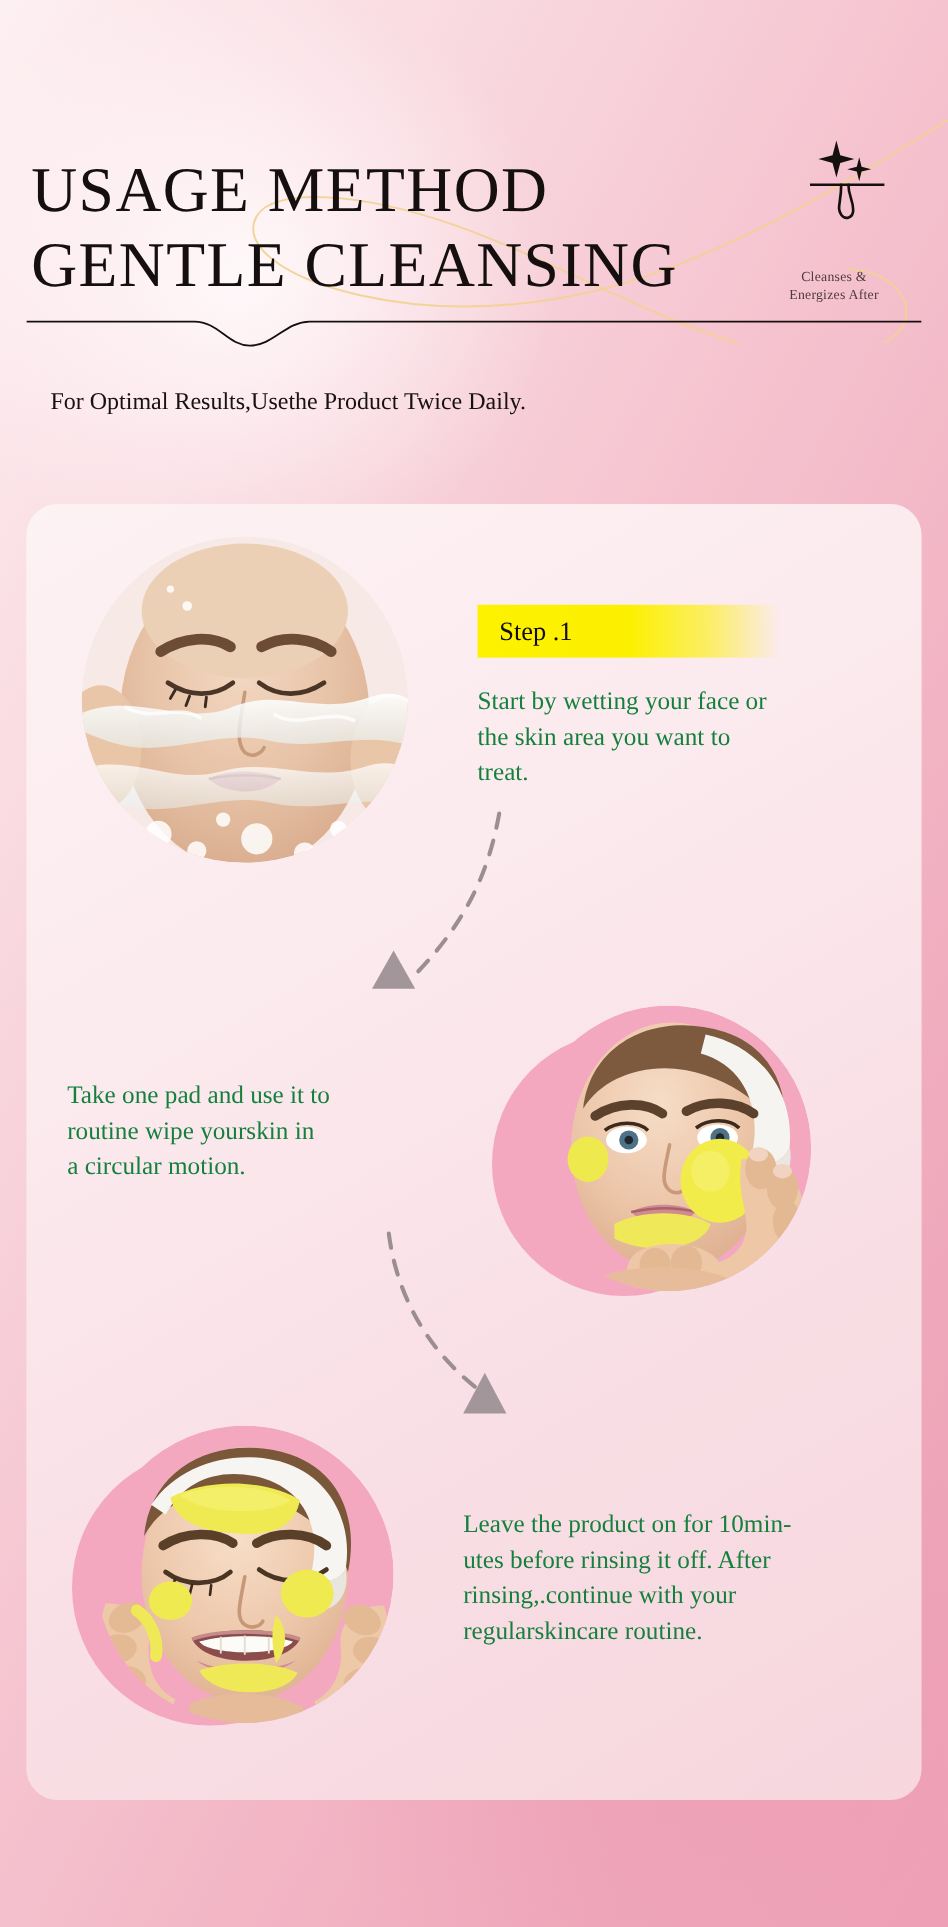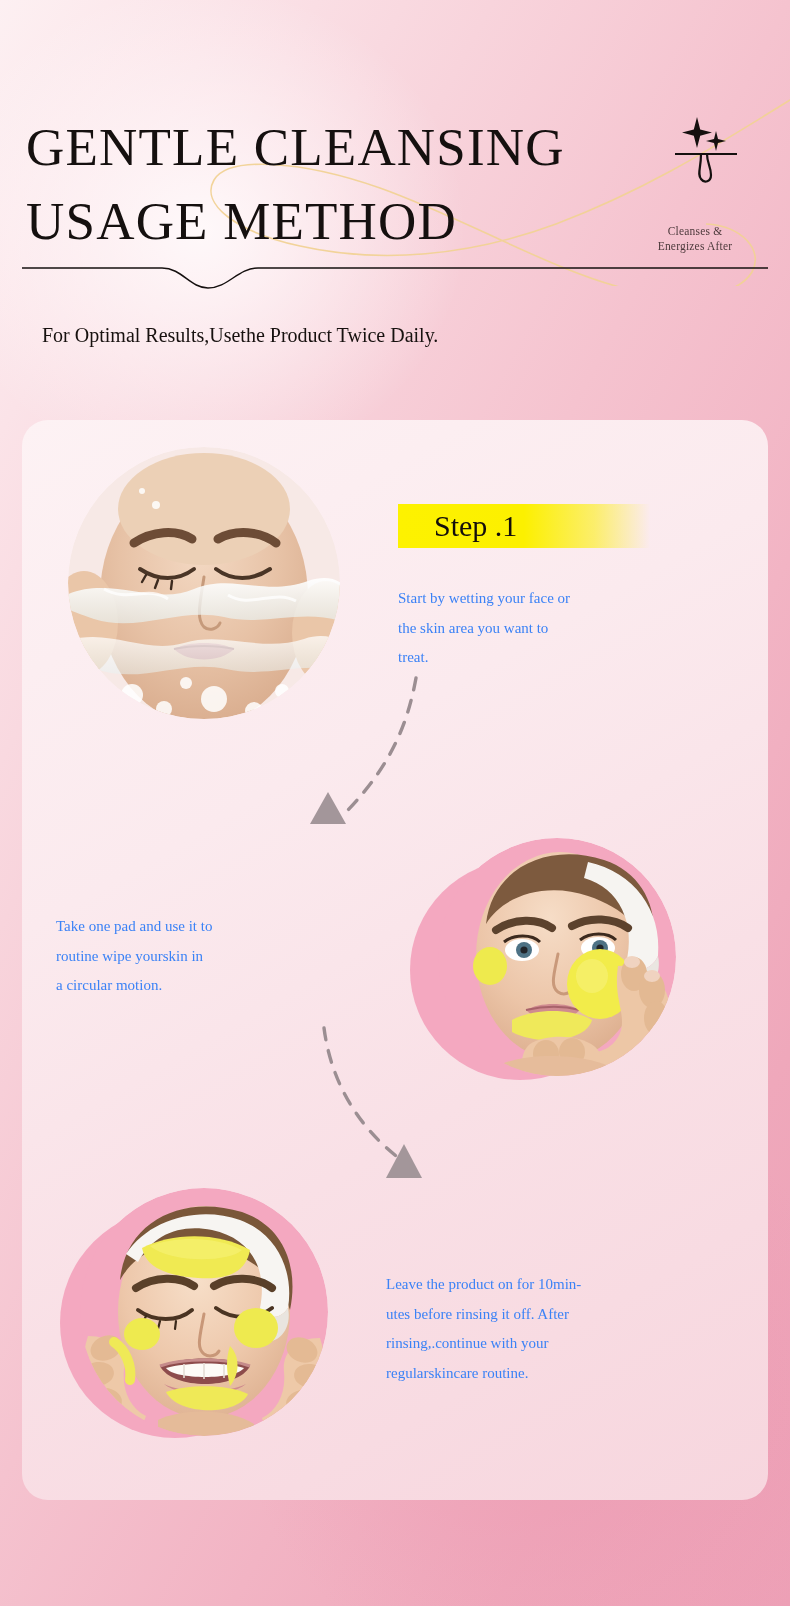--- a/index.html
+++ b/index.html
@@ -92,52 +92,52 @@
 
   
   .step-block { position:absolute; }
   .hl-wrap { position:relative; display:block; height:44px; }
   .hl-bar {
     position:absolute; top:0; left:0; height:44px;
     background:linear-gradient(90deg, #fdf200 0%, #fcf000 50%, rgba(252,240,0,.55) 78%, rgba(252,240,0,0) 100%);
   }
   .hl-text {
     position:relative;
-    font-size:30px; line-height:44px;
+    font-size:22px; line-height:44px;
     color:#120d0c;
-    padding-left:36px;
+    padding-left:18px;
     white-space:nowrap;
     font-family:Liberation Serif, serif;
   }
   .step-body {
-    margin-top:36px;
-    font-size:15px;
+    margin-top:22px;
+    font-size:21px;
     line-height:29.5px;
-    color:#3b82f6;
+    color:#15803d;
     white-space:pre-line;
   }
 
   
   .connector { position:absolute; pointer-events:none; }
 </style>
 </head>
 <body>
 
 <div class="bg-tint-a"></div>
 <div class="bg-tint-b"></div>
 
 <div class="header">
 
   <svg class="swoosh" viewBox="0 0 790 190">
     <path d="M790 4 C700 60 640 96 556 128 C470 160 380 168 300 150 C236 136 200 108 214 84 C228 60 300 64 380 92 C470 124 560 180 640 196 C700 208 740 196 752 176 C764 154 742 130 706 128" fill="none" stroke="#f1d295" stroke-width="1.6" opacity=".95"></path>
   </svg>
 
   <div class="title-block">
+    <div class="title-line title-line-2">USAGE METHOD</div>
     <div class="title-line">GENTLE CLEANSING</div>
-    <div class="title-line title-line-2">USAGE METHOD</div>
   </div>
 
   <svg class="badge" viewBox="0 0 70 74">
     <path d="M26 4 L29.2 16.4 L41 19.6 L29.2 22.8 L26 35 L22.8 22.8 L11 19.6 L22.8 16.4 Z" fill="#15100f"></path>
     <path d="M45 18 L47 26 L55 28 L47 30 L45 38 L43 30 L35 28 L43 26 Z" fill="#15100f"></path>
     <line x1="4" y1="41" x2="66" y2="41" stroke="#15100f" stroke-width="2.2"></line>
     <path d="M30 41 C30 56 26 60 30 66 C33.4 70.6 40 68.6 40 62 C40 54 36 50 36 41" fill="none" stroke="#15100f" stroke-width="2.2" stroke-linecap="round"></path>
   </svg>
 
   <div class="tagline">

